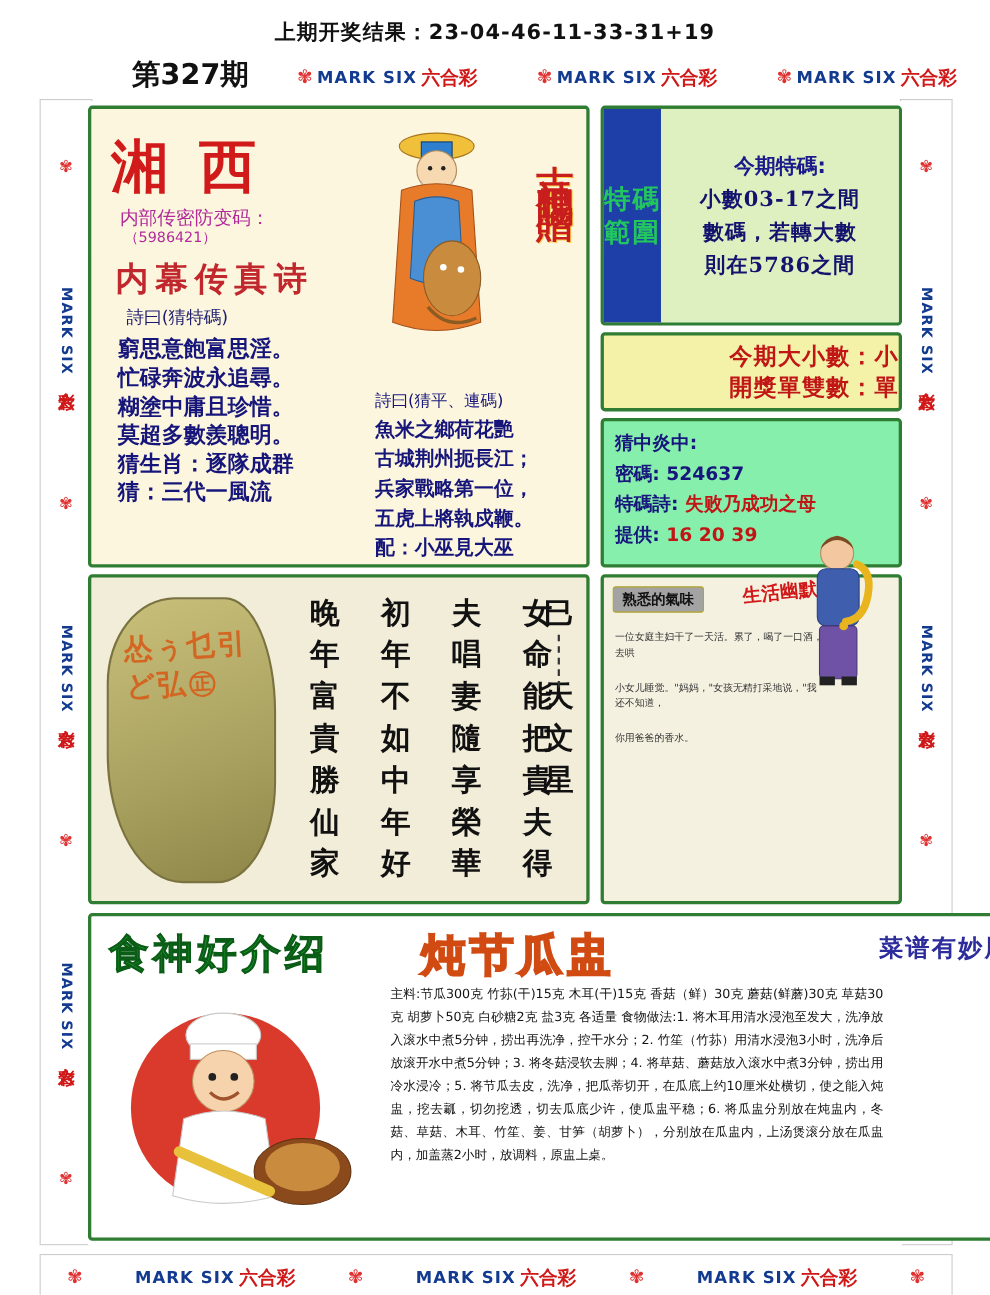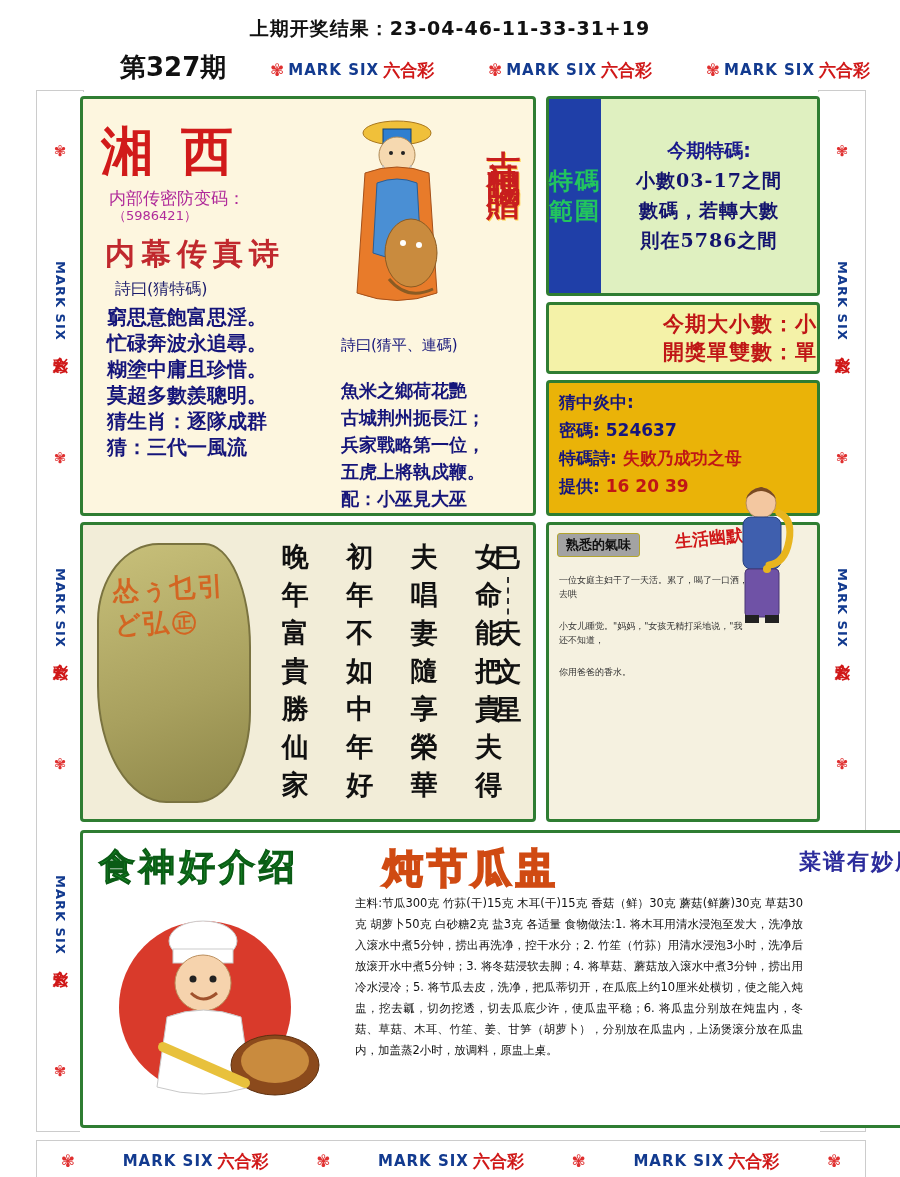--- a/index.html
+++ b/index.html
@@ -80,21 +80,21 @@
     font-size:30px;font-weight:bold;color:#c0282d;letter-spacing:6px;
     font-family:"DejaVu Serif","Liberation Serif",serif;
   }
   .shiyue{position:absolute;left:32px;top:180px;font-size:16px;color:#1b1b6b;}
   .poemA{
     position:absolute;left:24px;top:205px;width:230px;
     font-size:20px;line-height:26px;color:#15157a;font-weight:bold;
     font-family:"DejaVu Serif","Liberation Serif",serif;
   }
   .poemA div{white-space:nowrap;}
-  .shiyueB{position:absolute;left:258px;top:237px;font-size:15px;color:#15157a;}
+  .shiyueB{position:absolute;left:258px;top:256px;font-size:15px;color:#15157a;}
   .poemB{
     position:absolute;left:258px;top:278px;width:190px;
     font-size:18px;line-height:27px;color:#15157a;font-weight:bold;
     font-family:"DejaVu Serif","Liberation Serif",serif;
   }
   .god{
     position:absolute;right:76px;top:4px;width:120px;height:230px;
   }
   .jishen{
     position:absolute;right:6px;top:24px;
@@ -131,21 +131,21 @@
   .dx-box{
     position:absolute;left:0;top:206px;width:274px;height:72px;
     background:#f4f2a8;border:3px solid #2f7d32;border-radius:4px;box-sizing:border-box;
     display:flex;flex-direction:column;align-items:flex-end;justify-content:center;
   }
   .dx-line{font-size:21px;font-weight:bold;color:#c01616;letter-spacing:1px;
     font-family:"DejaVu Serif","Liberation Serif",serif;}
 
   .cz-box{
     position:absolute;left:0;top:284px;width:274px;height:136px;
-    background:#eab308;border:3px solid #2f7d32;border-radius:4px;box-sizing:border-box;
+    background:#86efac;border:3px solid #2f7d32;border-radius:4px;box-sizing:border-box;
     padding:8px 10px;
   }
   .cz-line{font-size:17px;font-weight:bold;color:#16167c;margin-bottom:5px;}
   .cz-line .val{color:#c01616;}
   .cz-line .val2{color:#16167c;}
 
   
   .p-mid-left{
     left:0;top:430px;width:456px;height:300px;
     background:#f2edd8;border:3px solid #2f7d32;border-radius:4px;

